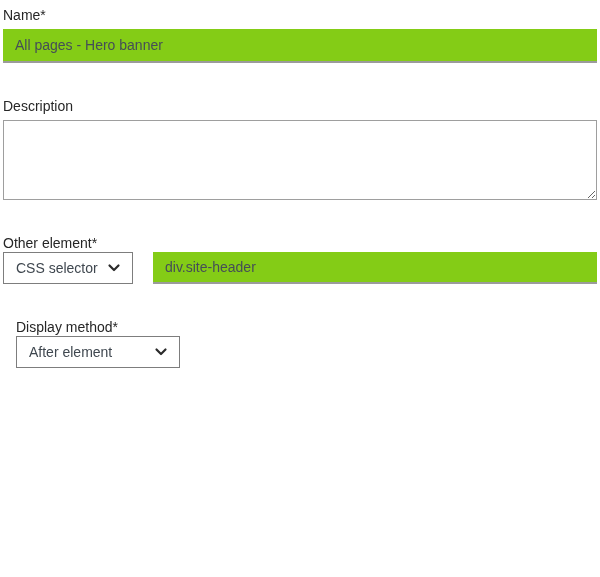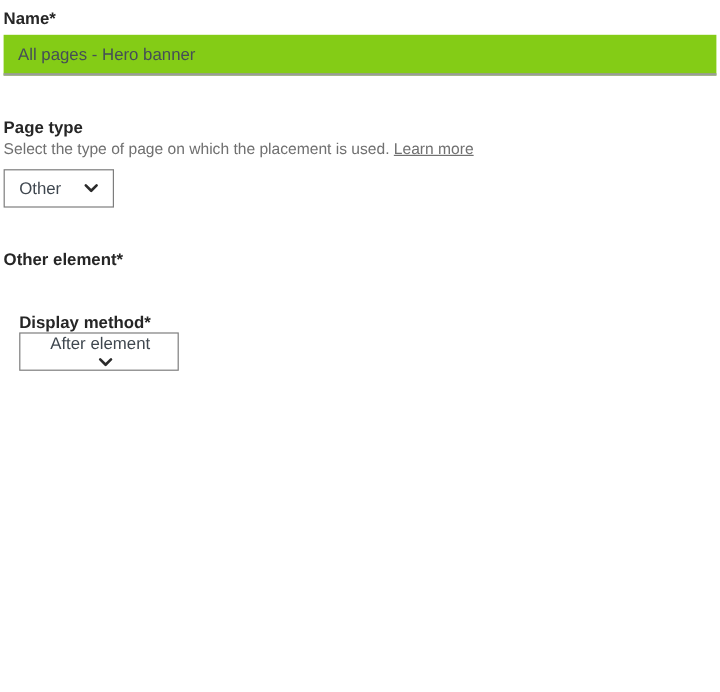--- a/index.html
+++ b/index.html
@@ -12,21 +12,21 @@
     color: #262626;
     padding: 6px 3px 0 3px;
     overflow: hidden;
   }
   .field { margin-bottom: 34px; }
   .field:last-child { margin-bottom: 0; margin-left: 13px; }
 
   .lbl {
     display: block;
     font-size: 14px;
-    font-weight: 700;
+    font-weight: 400;
     color: #262626;
     line-height: 18px;
     margin-bottom: 5px;
   }
   .field.has-help .lbl { margin-bottom: 0; }
 
   .help {
     margin: 0 0 8px 0;
     font-size: 13px;
     line-height: 18px;
@@ -80,49 +80,52 @@
   }
   .select .val {
     font-size: 14px;
     color: #3f474f;
     white-space: nowrap;
   }
   .chev { width: 16px; height: 16px; flex: 0 0 auto; margin-left: 8px; }
 
   .w-s { width: 92px; }
   .w-m { width: 130px; }
-  .w-l { width: 133px; flex-direction: column; }
+  .w-l { width: 164px; }
 
   .row { display: flex; align-items: flex-start; gap: 20px; }
   .row .text-input { flex: 1; height: 32px; }
 </style>
 </head>
 <body>
 
 <form>
 
   <div class="field">
     <label class="lbl">Name*</label>
     <input class="text-input" type="text" value="All pages - Hero banner" style="">
   </div>
 
+  <div class="field">
+    <label class="lbl">Description</label>
+    <textarea class="desc-textarea" style=""></textarea>
+  </div>
 
-  <div class="field has-help">
-    <label class="lbl">Page type</label>
-    <p class="help"><span>Select the type of page on which the placement is used. </span><a class="learn-more" href="#">Learn more</a></p>
-    <div class="select w-s">
-      <span class="val">Other</span>
-      <svg class="chev" viewBox="0 0 16 16">
-        <polyline points="3.5,5.5 8,10 12.5,5.5" fill="none" stroke="#2b2b2b" stroke-width="2.2" stroke-linecap="round" stroke-linejoin="round"></polyline>
-      </svg>
-    </div>
-  </div>
 
   <div class="field has-help">
     <label class="lbl">Other element*</label>
+    <div class="row">
+      <div class="select w-m">
+        <span class="val">CSS selector</span>
+        <svg class="chev" viewBox="0 0 16 16">
+          <polyline points="3.5,5.5 8,10 12.5,5.5" fill="none" stroke="#2b2b2b" stroke-width="2.2" stroke-linecap="round" stroke-linejoin="round"></polyline>
+        </svg>
+      </div>
+      <input class="text-input" type="text" value="div.site-header" style="">
+    </div>
   </div>
 
   <div class="field has-help">
     <label class="lbl">Display method*</label>
     <div class="select w-l">
       <span class="val">After element</span>
       <svg class="chev" viewBox="0 0 16 16">
         <polyline points="3.5,5.5 8,10 12.5,5.5" fill="none" stroke="#2b2b2b" stroke-width="2.2" stroke-linecap="round" stroke-linejoin="round"></polyline>
       </svg>
     </div>

